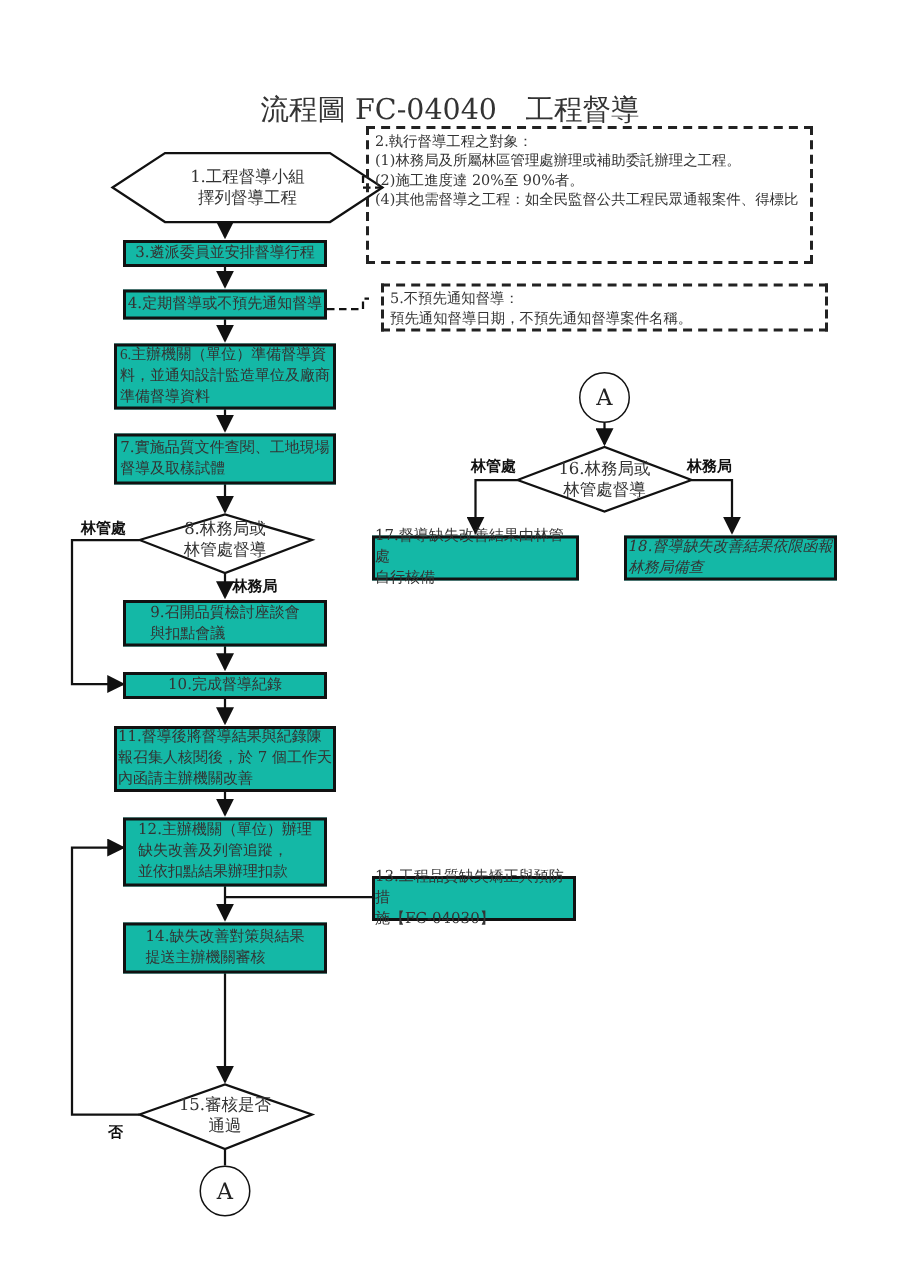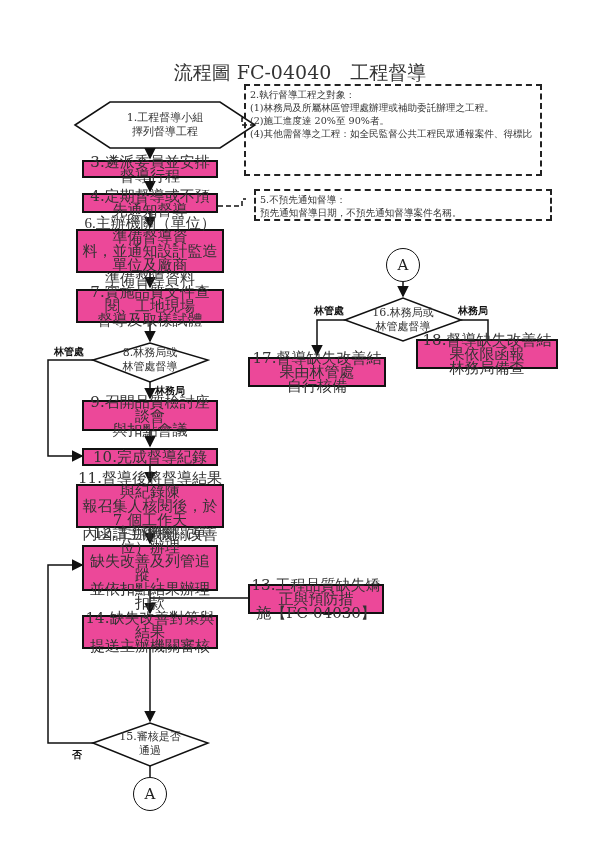--- a/index.html
+++ b/index.html
@@ -1,22 +1,22 @@
 <!DOCTYPE html>
 <html><head>
 <meta charset="utf-8">
 <style>
   html, body { margin:0; padding:0; background:#fff; }
   body { width:600px; height:848px; position:relative; overflow:hidden;
          font-family:"DejaVu Serif","Liberation Serif",serif; color:#222; }
   #title { position:absolute; left:0; width:600px; top:60px; text-align:center;
            font-size:19px; color:#333; }
   svg#lines { position:absolute; left:0; top:0; width:600px; height:848px; }
-  .box { position:absolute; border:2px solid #111; background:#ec4899;
-         font-size:15px; line-height:14px; text-align:center; display:flex;
+  .box { position:absolute; border:2px solid #111; background:#14b8a6;
+         font-size:10px; line-height:14px; display:flex;
          flex-direction:column; justify-content:center; align-items:center;
          box-sizing:border-box; color:#333; white-space:pre-line; }
   .note { position:absolute; border:2px dashed #222; box-sizing:border-box;
           font-size:9.6px; line-height:13px; padding:2px 4px; color:#333; }
   .note div { white-space:nowrap; }
   .shape-text { position:absolute; text-align:center; font-size:11px;
                 line-height:14px; color:#333; white-space:pre-line; }
   .lbl { position:absolute; font-size:10px; font-weight:bold; color:#111;
          font-family:"DejaVu Sans","Liberation Sans",sans-serif; }
   .conn { position:absolute; width:34px; height:34px; border:1.5px solid #111;
@@ -101,21 +101,21 @@
 通過</div>
 
 <div class="conn" style="left:133px; top:777px;">A</div>
 <div class="conn" style="left:386px; top:248px;">A</div>
 
 <div class="shape-text" style="left:363px; top:306px; width:80px;">16.林務局或
 林管處督導</div>
 
 <div class="box" style="left:248px; top:357px; width:138px; height:30px;">17.督導缺失改善結果由林管處
 自行核備</div>
-<div class="box" style="left:416px; top:339px; width:142px; height:30px;">18.督導缺失改善結果依限函報
+<div class="box" style="left:416px; top:357px; width:142px; height:30px;font-style:italic;">18.督導缺失改善結果依限函報
 林務局備查</div>
 
 <div class="lbl" style="left:54px; top:345px;">林管處</div>
 <div class="lbl" style="left:155px; top:384px;">林務局</div>
 <div class="lbl" style="left:72px; top:748px;">否</div>
 <div class="lbl" style="left:314px; top:304px;">林管處</div>
 <div class="lbl" style="left:458px; top:304px;">林務局</div>
 
 <div class="note" style="left:244px; top:84px; width:298px; height:92px;">
   <div>2.執行督導工程之對象：</div>

